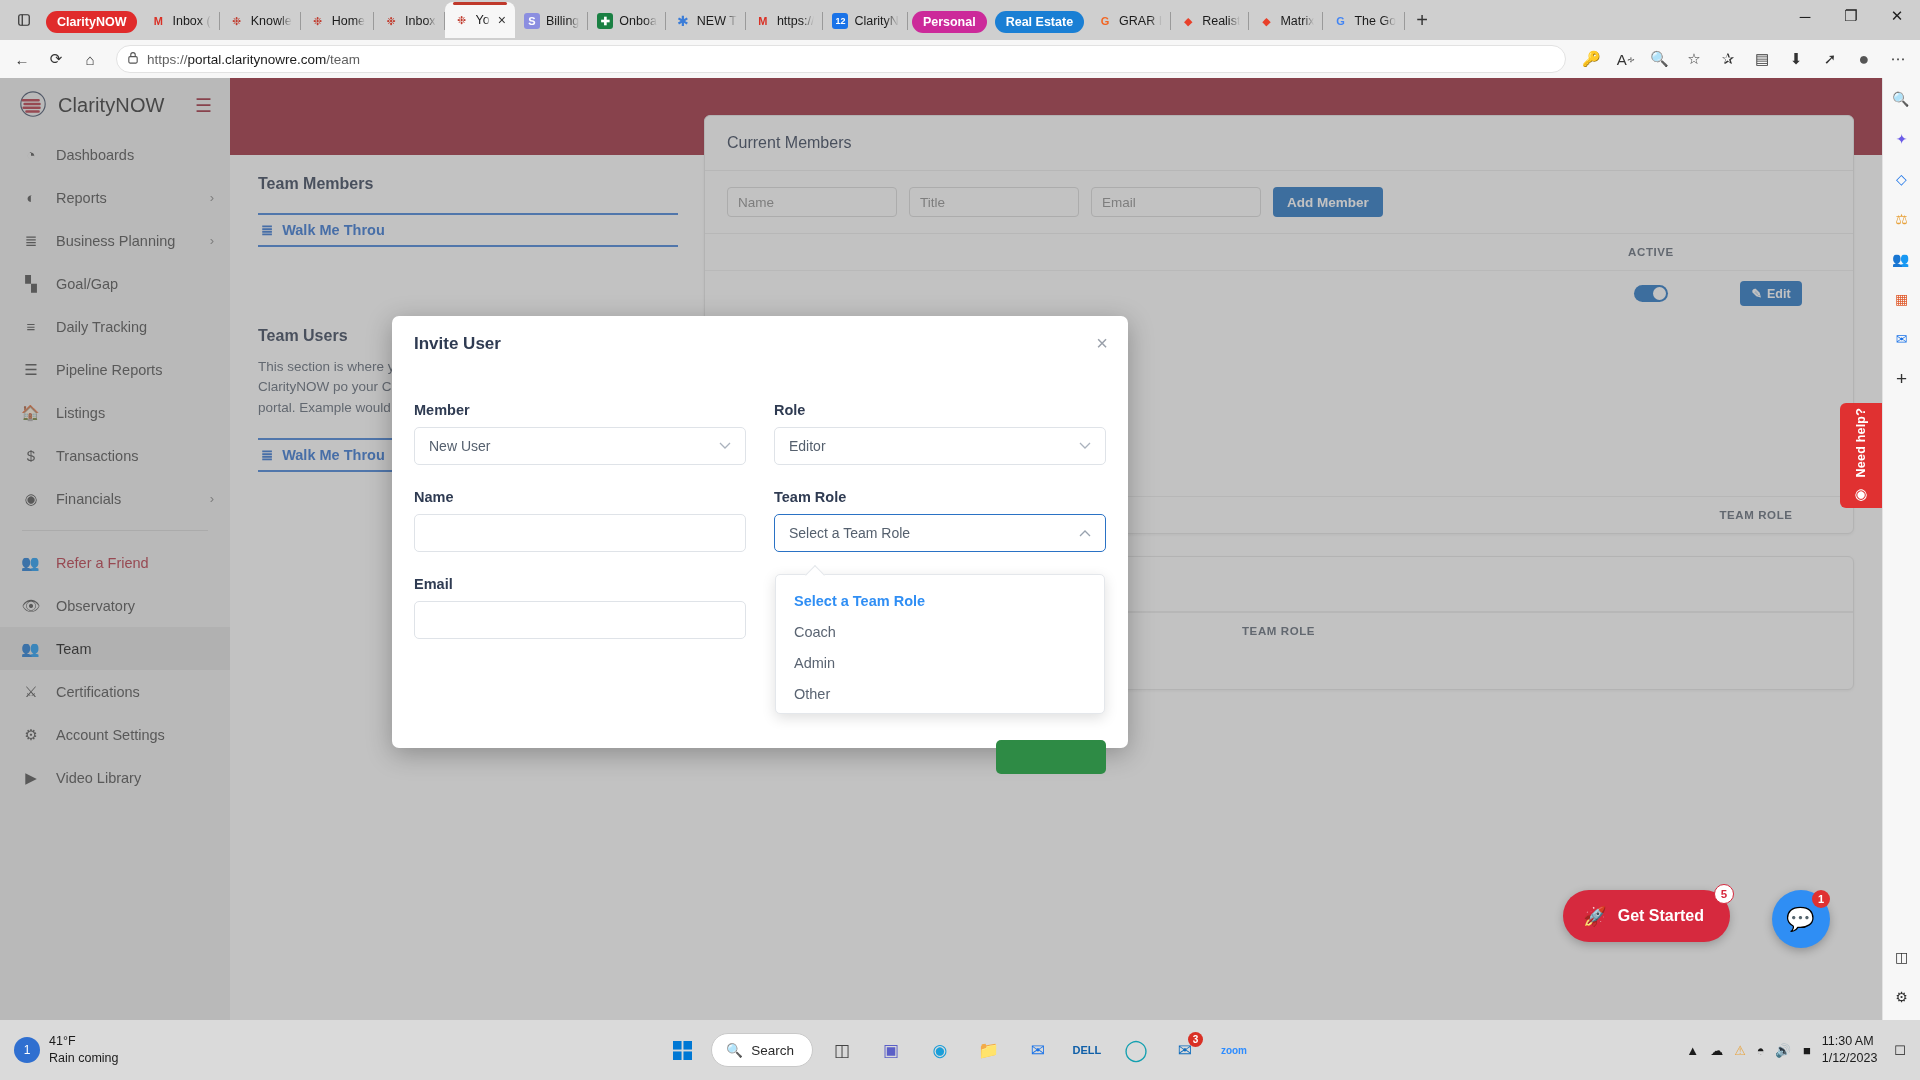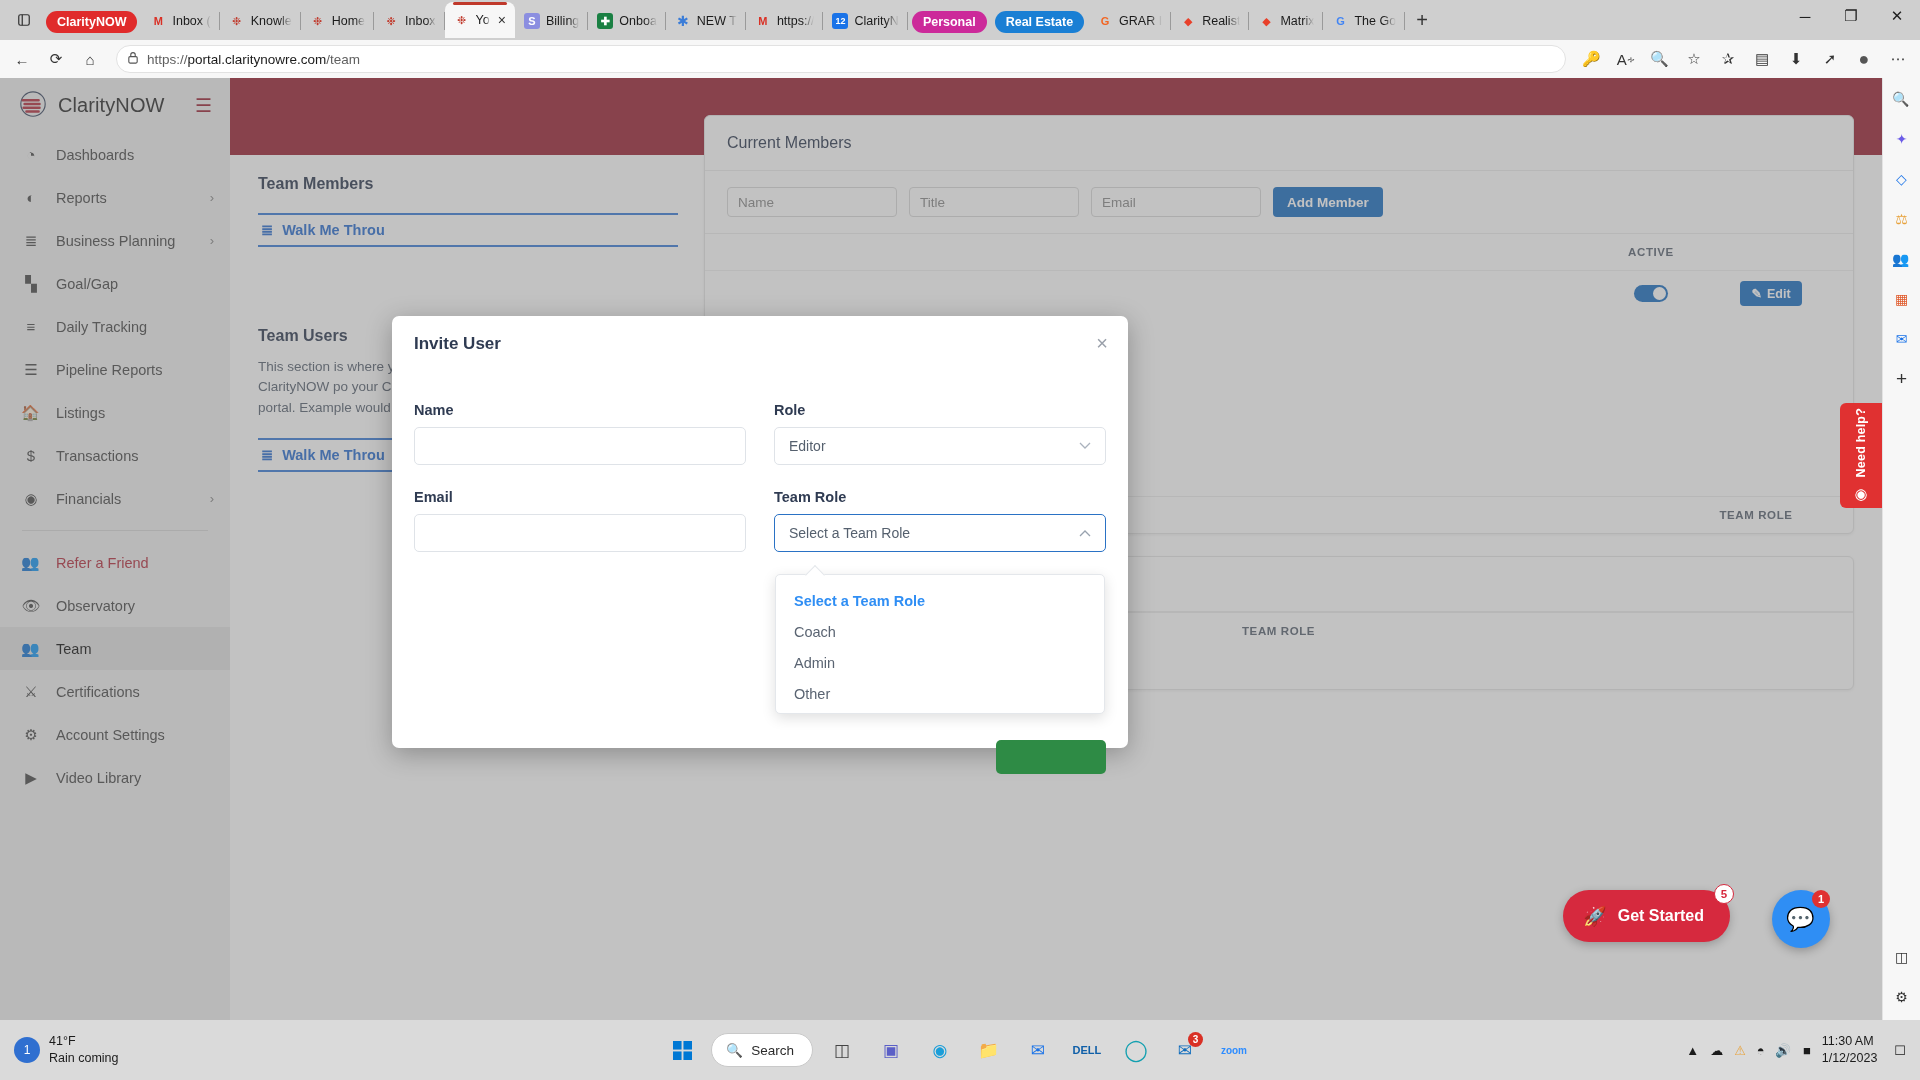--- a/index.html
+++ b/index.html
@@ -537,20 +537,31 @@
     </div>
 
     <div id="dim"></div>
 
     <div id="modal">
       <div class="mtitle">Invite User</div>
       <div class="mclose">×</div>
 
       <div class="mgrid">
         <div class="mcol">
+          <div class="fgroup">
+            <div class="flabel">Member</div>
+            <div class="fctl">
+              <span>New User</span>
+              <span class="caret">
+                <svg width="12" height="8" viewBox="0 0 12 8">
+                    <path d="M1 1l5 5 5-5" fill="none" stroke="#aab2bd" stroke-width="1.3"></path>
+                  </svg>
+              </span>
+            </div>
+          </div>
           <div class="fgroup">
             <div class="flabel">Name</div>
             <div class="fctl">
               <span></span>
             </div>
           </div>
           <div class="fgroup">
             <div class="flabel">Email</div>
             <div class="fctl">
               <span></span>

